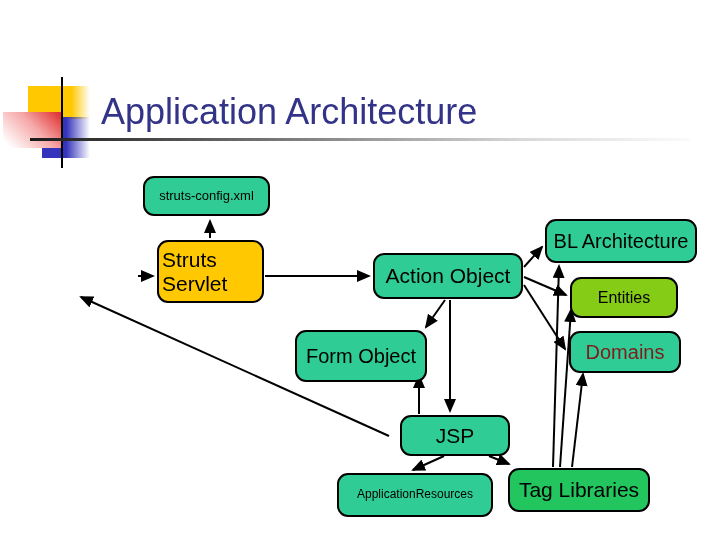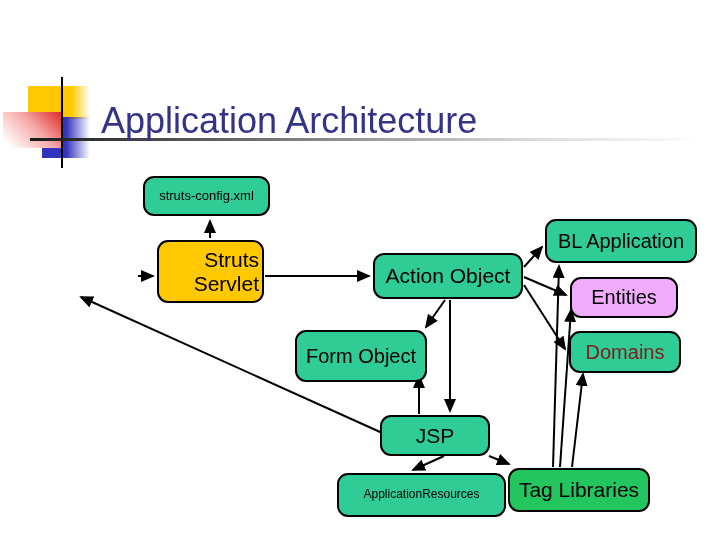--- a/index.html
+++ b/index.html
@@ -25,33 +25,33 @@
   }
   .deco-vline {
     position: absolute; left: 61px; top: 77px; width: 2px; height: 91px;
     background: #000000;
   }
   .title-rule {
     position: absolute; left: 30px; top: 138px; width: 660px; height: 3px;
     background: linear-gradient(to right, #1a1a1a 0%, #8a8a8a 45%, #d9d9d9 75%, #fbfbfb 100%);
   }
   .page-title {
-    position: absolute; left: 101px; top: 101px;
+    position: absolute; left: 101px; top: 92px;
     font-size: 36px; line-height: 1.1; color: #333388;
     letter-spacing: 0px; white-space: nowrap;
   }
 
   
   .edges { position: absolute; left: 0; top: 0; width: 720px; height: 540px; z-index: 1; }
   .nodes { position: absolute; left: 0; top: 0; width: 720px; height: 540px; z-index: 2; pointer-events: none; }
   .node {
     position: absolute; box-sizing: border-box;
     border: 2px solid #a16207; border-radius: 11px;
     display: flex; align-items: center; justify-content: center;
-    text-align: right; color: #000000;
+    text-align: left; color: #000000;
     line-height: 1.12; padding: 1px 3px;
   }
 </style>
 </head>
 <body>
 
 <div class="slide">
 
   <div class="deco-yellow"></div>
   <div class="deco-blue"></div>
@@ -88,35 +88,35 @@
       <div class="node" style="left: 143px; top: 176px; width: 127px; height: 40px; font-size: 13px; background: rgb(47, 204, 150); border-color: rgb(0, 0, 0); color: rgb(0, 0, 0);">
         <span>struts-config.xml</span>
       </div>
       <div class="node" style="left: 157px; top: 240px; width: 107px; height: 63px; font-size: 21px; background: rgb(255, 200, 0); border-color: rgb(0, 0, 0); color: rgb(0, 0, 0);">
         <span>Struts Servlet</span>
       </div>
       <div class="node" style="left: 373px; top: 253px; width: 150px; height: 46px; font-size: 21px; background: rgb(47, 204, 150); border-color: rgb(0, 0, 0); color: rgb(0, 0, 0);">
         <span>Action Object</span>
       </div>
       <div class="node" style="left: 545px; top: 219px; width: 152px; height: 44px; font-size: 20px; background: rgb(47, 204, 150); border-color: rgb(0, 0, 0); color: rgb(0, 0, 0);">
-        <span>BL Application</span>
+        <span>BL Architecture</span>
       </div>
-      <div class="node" style="left: 570px; top: 277px; width: 108px; height: 41px; font-size: 20px; background: #f0abfc; border-color: rgb(0, 0, 0); color: rgb(0, 0, 0);">
+      <div class="node" style="left: 570px; top: 277px; width: 108px; height: 41px; font-size: 16px; background: #84cc16; border-color: rgb(0, 0, 0); color: rgb(0, 0, 0);">
         <span>Entities</span>
       </div>
       <div class="node" style="left: 569px; top: 331px; width: 112px; height: 42px; font-size: 20px; background: rgb(47, 204, 150); border-color: rgb(0, 0, 0); color: #7f1d1d;">
         <span>Domains</span>
       </div>
       <div class="node" style="left: 295px; top: 330px; width: 132px; height: 52px; font-size: 20px; background: rgb(47, 204, 150); border-color: rgb(0, 0, 0); color: rgb(0, 0, 0);">
         <span>Form Object</span>
       </div>
-      <div class="node" style="left: 380px; top: 415px; width: 110px; height: 41px; font-size: 21px; background: rgb(47, 204, 150); border-color: rgb(0, 0, 0); color: rgb(0, 0, 0);">
+      <div class="node" style="left: 400px; top: 415px; width: 110px; height: 41px; font-size: 21px; background: rgb(47, 204, 150); border-color: rgb(0, 0, 0); color: rgb(0, 0, 0);">
         <span>JSP</span>
       </div>
-      <div class="node" style="left: 337px; top: 473px; width: 169px; height: 44px; font-size: 12px; background: rgb(47, 204, 150); border-color: rgb(0, 0, 0); color: rgb(0, 0, 0);">
+      <div class="node" style="left: 337px; top: 473px; width: 156px; height: 44px; font-size: 12px; background: rgb(47, 204, 150); border-color: rgb(0, 0, 0); color: rgb(0, 0, 0);">
         <span>ApplicationResources</span>
       </div>
       <div class="node" style="left: 508px; top: 468px; width: 142px; height: 44px; font-size: 21px; background: #22c55e; border-color: rgb(0, 0, 0); color: rgb(0, 0, 0);">
         <span>Tag Libraries</span>
       </div>
     </div>
 
 </div>
 
 </body></html>

